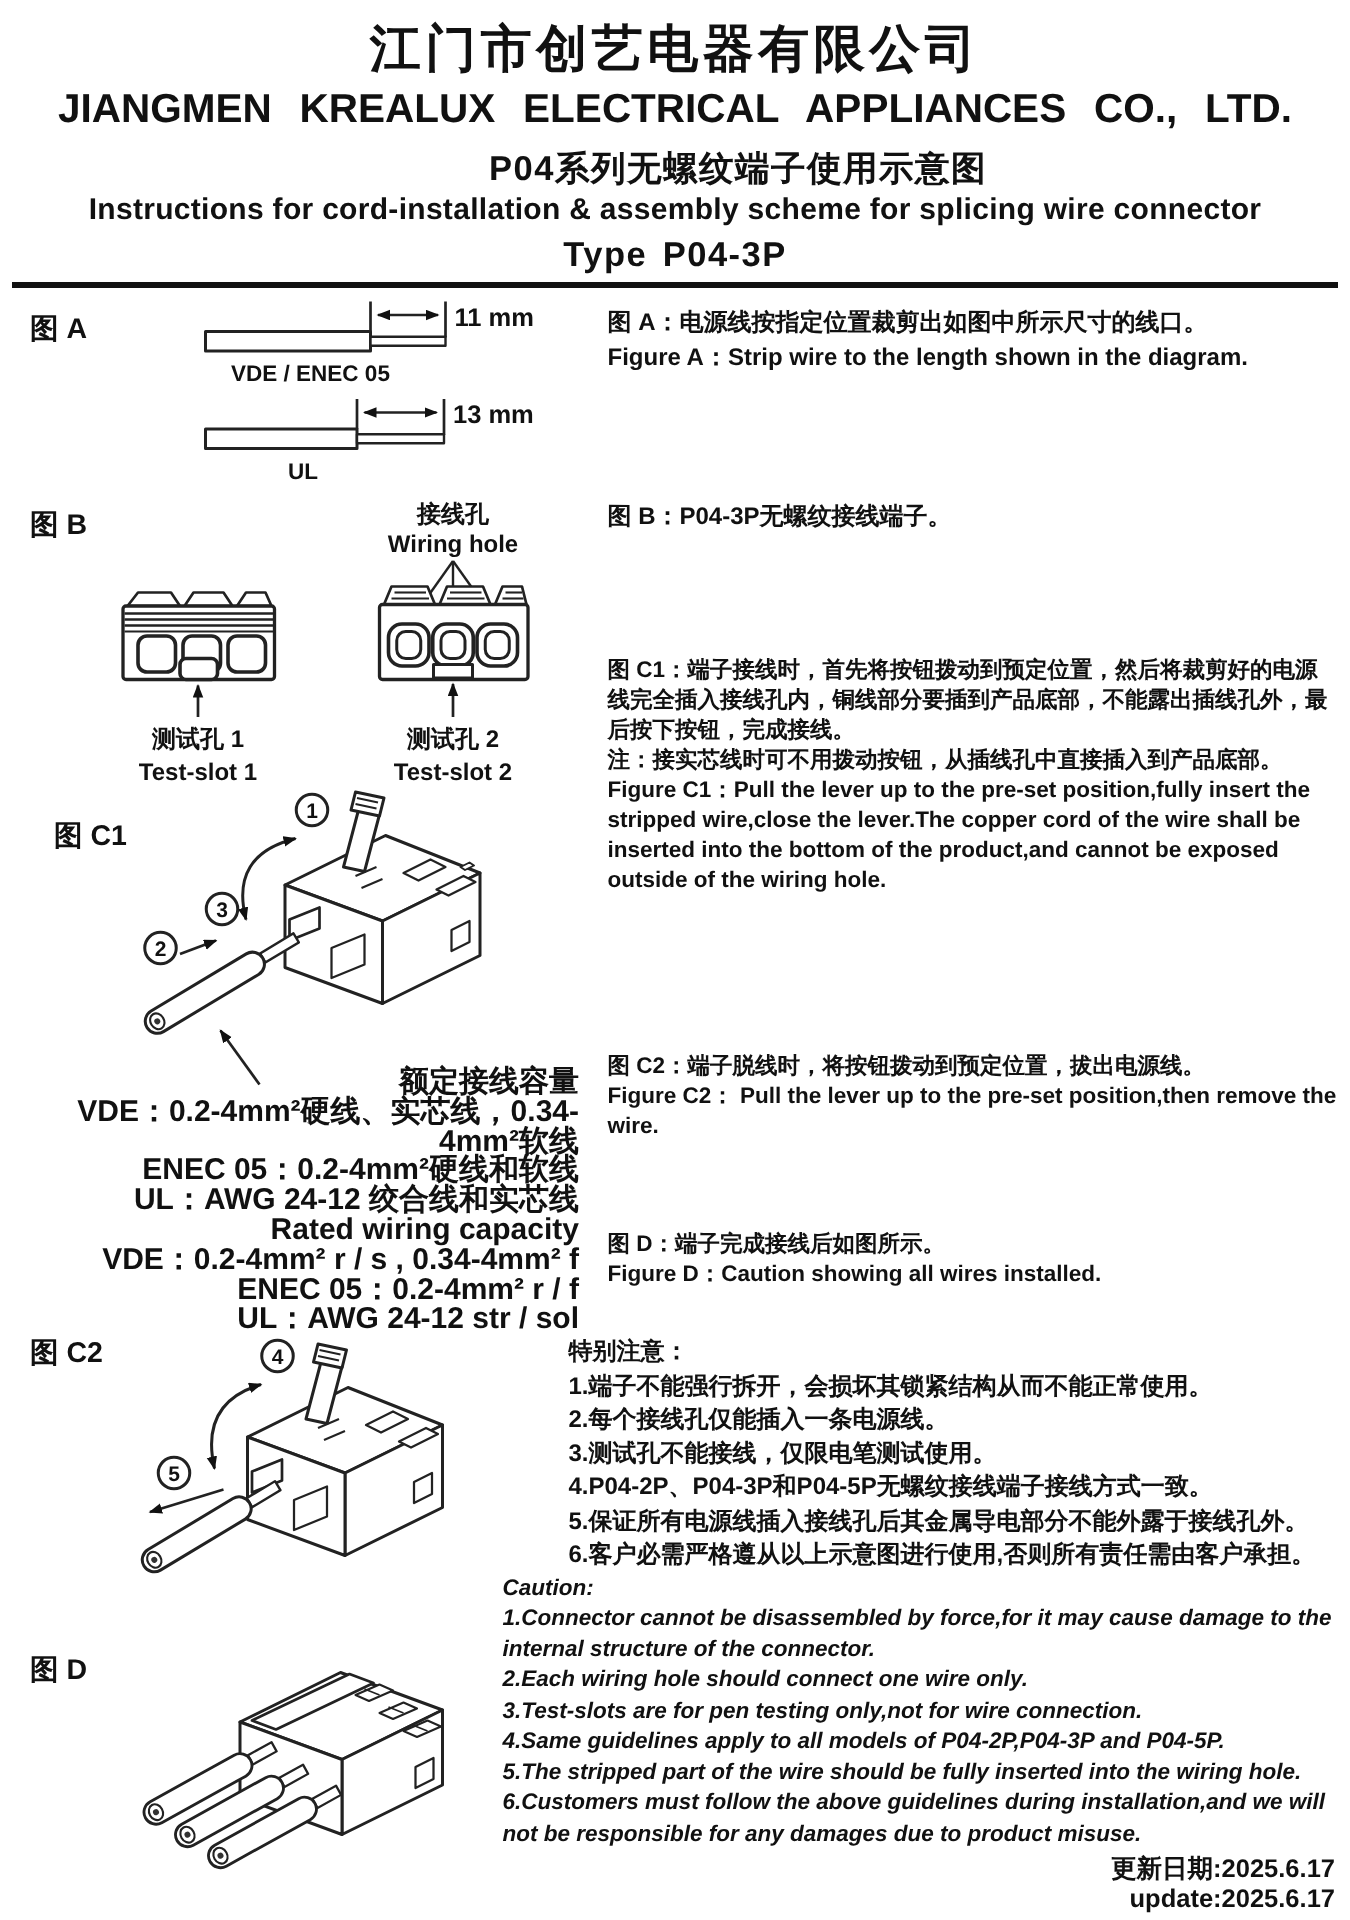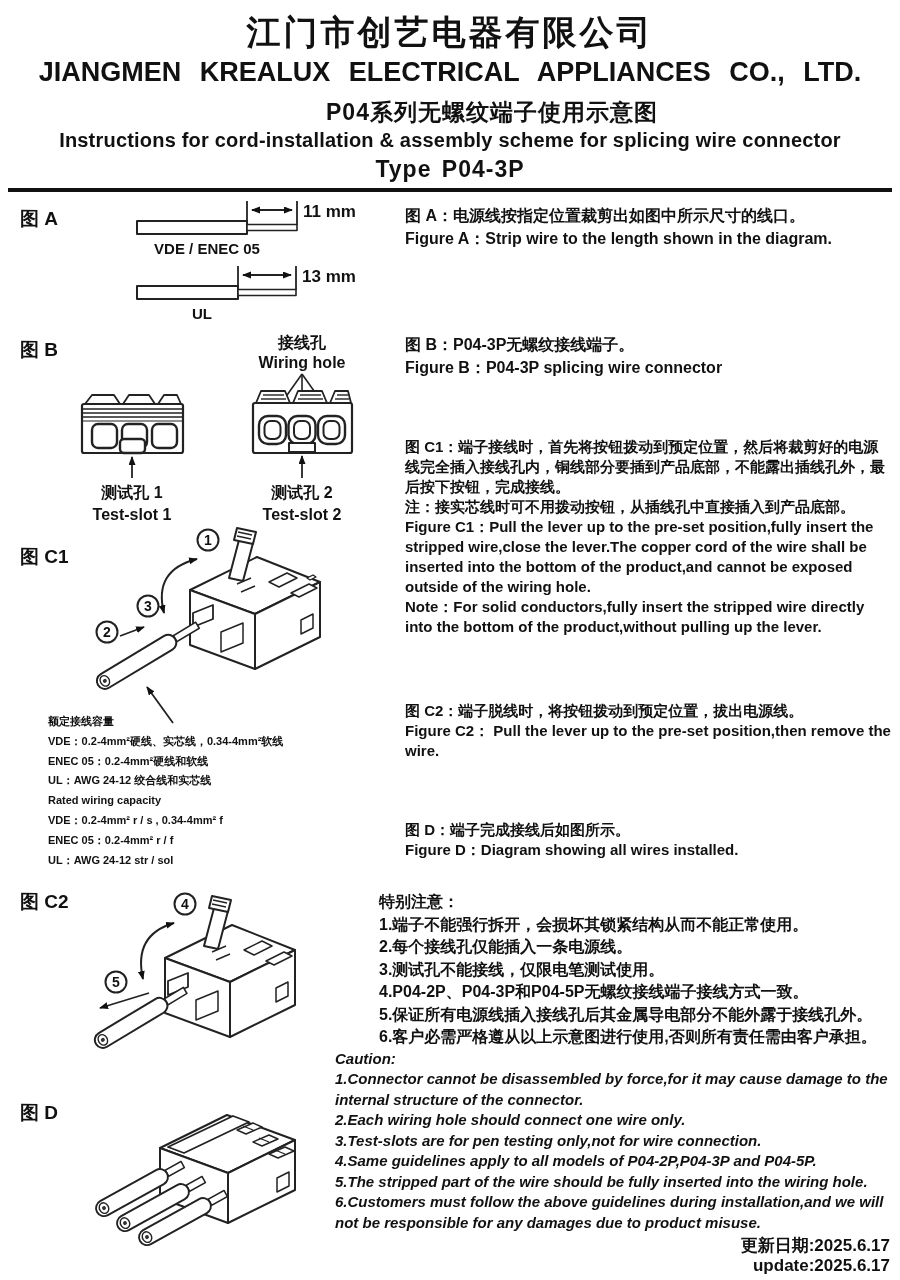--- a/index.html
+++ b/index.html
@@ -13,21 +13,21 @@
   .h-cn{top:10px;font-size:34px;letter-spacing:3px;}
   .h-en{top:57px;font-size:27px;word-spacing:11px;}
   .h-series{top:97px;font-size:23px;letter-spacing:1px;padding-left:42px;}
   .h-instr{top:129px;font-size:20px;letter-spacing:0.2px;}
   .h-type{top:156px;font-size:23px;letter-spacing:1px;word-spacing:3px;}
   .rule{top:188px;left:8px;width:884px;height:4px;background:#111;}
   .fig-label{font-size:19px;}
   .desc{left:405px;width:488px;}
   .desc-lg{font-size:16px;line-height:23px;}
   .desc-sm{font-size:15px;line-height:20px;}
-  .rated{left:48px;top:712px;width:338px;font-size:11px;line-height:19.8px;}
+  .rated{left:48px;top:712px;width:338px;font-size:20px;line-height:19.8px;text-align:right;}
   .notes{left:335px;top:891px;width:557px;}
   .note-cn{font-size:16px;line-height:22.5px;margin-left:44px;}
   .note-en{font-size:15px;line-height:20.5px;font-style:italic;}
   .footer{top:1236px;right:10px;width:220px;text-align:right;font-size:17px;line-height:19.5px;}
   svg{overflow:visible;}
   svg text{font-family:"Liberation Sans","DejaVu Sans",sans-serif;font-weight:700;fill:#111;}
   .ln{stroke:#222;fill:none;}
   .shape{stroke:#222;fill:#fff;stroke-linejoin:round;}
 </style>
 </head>
@@ -126,24 +126,23 @@
       <rect class="shape" x="263.5" y="93" width="16" height="18" rx="6" stroke-width="2"></rect>
       <rect class="shape" x="229" y="115" width="26" height="9" stroke-width="2"></rect>
       <line class="ln" x1="242" y1="150" x2="242" y2="128" stroke-width="1.8" marker-end="url(#mB)"></line>
       <text x="242" y="170" font-size="16" text-anchor="middle">测试孔 2</text>
       <text x="242" y="192" font-size="16" text-anchor="middle">Test-slot 2</text>
     </g>
   </svg>
 
   <div class="abs desc desc-lg" style="top:333px;">
     <div>图 B：P04-3P无螺纹接线端子。</div>
-    <div>Figure B：P04-3P splicing wire connector</div>
-  </div>
-
-  <div class="abs fig-label" style="left:20px;top:544px;">图 C1</div>
+  </div>
+
+  <div class="abs fig-label" style="left:36px;top:544px;">图 C1</div>
 
   <svg class="abs" style="left:85px;top:526px;" width="250" height="200" viewBox="0 0 250 200">
     <defs>
       <marker id="mC1" markerWidth="10" markerHeight="8" refX="8" refY="3.5" orient="auto-start-reverse" markerUnits="userSpaceOnUse">
         <path d="M0,0 L9,3.5 L0,7 Z" fill="#111"></path>
       </marker>
     </defs>
     <line class="ln" x1="88" y1="197" x2="62" y2="161" stroke-width="1.8" marker-end="url(#mC1)"></line>
     <g>
       <polygon class="shape" points="105,64 172,31 235,56 170,88" stroke-width="2"></polygon>
@@ -183,42 +182,41 @@
       <circle class="shape" cx="22" cy="106" r="10.5" stroke-width="2"></circle>
       <text x="22" y="111" font-size="14" text-anchor="middle">2</text>
     </g>
     <line class="ln" x1="35" y1="110" x2="59" y2="101" stroke-width="1.8" marker-end="url(#mC1)"></line>
   </svg>
 
   <div class="abs desc desc-sm" style="top:437px;">
     <div>图 C1：端子接线时，首先将按钮拨动到预定位置，然后将裁剪好的电源线完全插入接线孔内，铜线部分要插到产品底部，不能露出插线孔外，最后按下按钮，完成接线。</div>
     <div>注：接实芯线时可不用拨动按钮，从插线孔中直接插入到产品底部。</div>
     <div>Figure C1：Pull the lever up to the pre-set position,fully insert the stripped wire,close the lever.The copper cord of the wire shall be inserted into the bottom of the product,and cannot be exposed outside of the wiring hole.</div>
-    <div>Note：For solid conductors,fully insert the stripped wire directly into the bottom of the product,without pulling up the lever.</div>
   </div>
 
   <div class="abs rated">
     <div>额定接线容量</div>
     <div>VDE：0.2-4mm²硬线、实芯线，0.34-4mm²软线</div>
     <div>ENEC 05：0.2-4mm²硬线和软线</div>
     <div>UL：AWG 24-12 绞合线和实芯线</div>
     <div>Rated wiring capacity</div>
     <div>VDE：0.2-4mm² r / s , 0.34-4mm² f</div>
     <div>ENEC 05：0.2-4mm² r / f</div>
     <div>UL：AWG 24-12 str / sol</div>
   </div>
 
   <div class="abs desc desc-sm" style="top:701px;">
     <div>图 C2：端子脱线时，将按钮拨动到预定位置，拔出电源线。</div>
     <div>Figure C2： Pull the lever up to the pre-set position,then remove the wire.</div>
   </div>
 
   <div class="abs desc desc-sm" style="top:820px;">
     <div>图 D：端子完成接线后如图所示。</div>
-    <div>Figure D：Diagram showing all wires installed.</div>
+    <div>Figure D：Caution showing all wires installed.</div>
   </div>
 
   <div class="abs fig-label" style="left:20px;top:889px;">图 C2</div>
 
   <svg class="abs" style="left:85px;top:883px;" width="250" height="200" viewBox="0 0 250 200">
     <defs>
       <marker id="mC2" markerWidth="10" markerHeight="8" refX="8" refY="3.5" orient="auto-start-reverse" markerUnits="userSpaceOnUse">
         <path d="M0,0 L9,3.5 L0,7 Z" fill="#111"></path>
       </marker>
     </defs>

